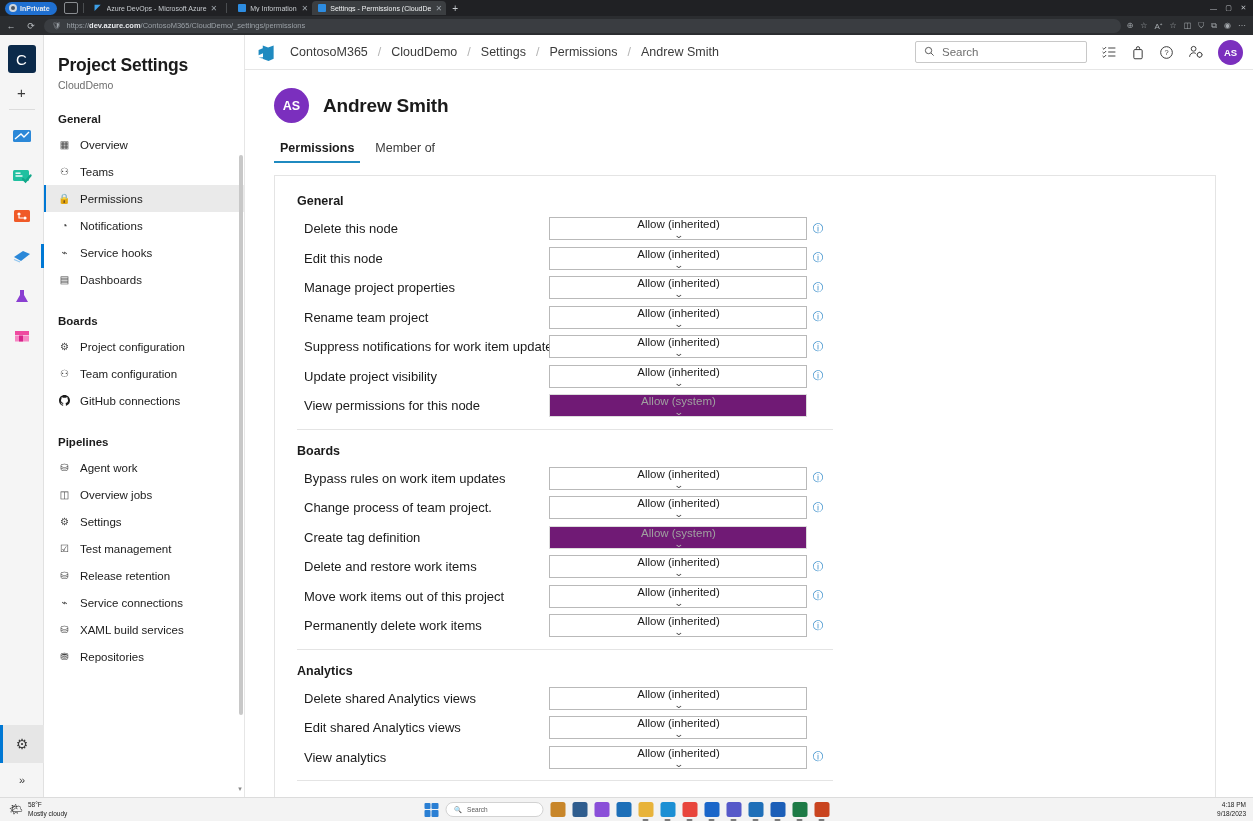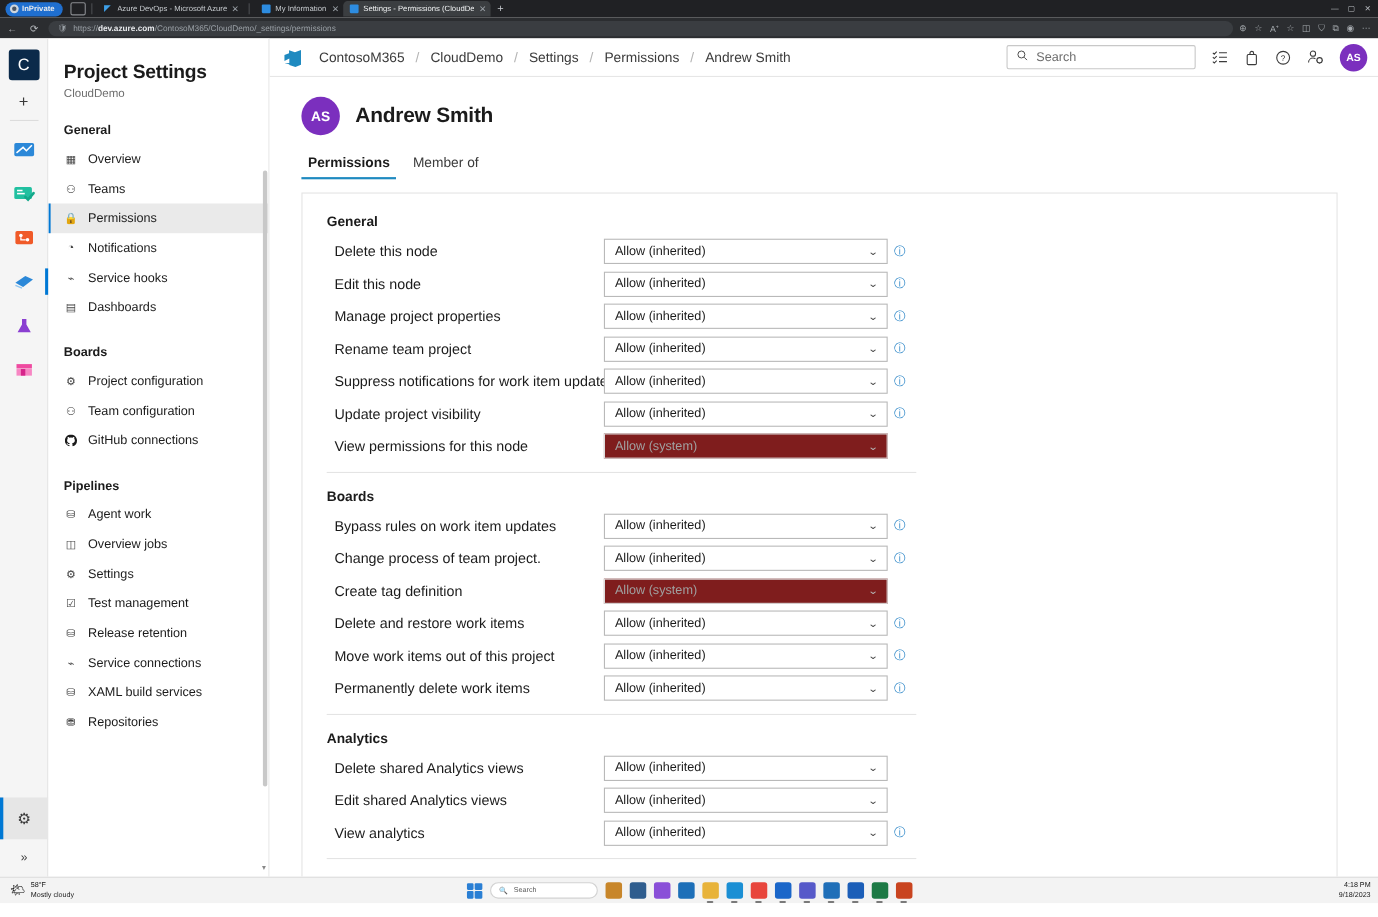--- a/index.html
+++ b/index.html
@@ -192,23 +192,23 @@
   .perm-row {
     display: flex; align-items: center; height: 29.5px; gap: 0;
   }
   .perm-label {
     width: 252px; flex: none; font-size: 13px; color: #1b1b1b;
     padding-left: 7px; white-space: nowrap;
   }
   .dd {
     width: 258px; height: 23px; border: 1px solid #b9b9b9; background: #fff;
     display: flex; align-items: center; padding: 0 8px 0 9px;
-    font-size: 11.5px; color: #1b1b1b;
-  }
-  .dd.disabled { background: #7f1d1d; border-color: #dcdcdc; color: #a0a0a0; }
+    font-size: 11.5px; color: #1b1b1b; flex-direction: column;
+  }
+  .dd.disabled { background: #701a75; border-color: #dcdcdc; color: #a0a0a0; }
   .dd-val { flex: 1 1 auto; }
   .chev { font-size: 9px; color: #4a4a4a; transform: scaleX(1.35); }
   .dd.disabled .chev { color: #b4b4b4; }
   .info-ico {
     width: 22px; flex: none; text-align: center; color: #1f7fc4; font-size: 10.5px;
   }
   .sec-divider { width: 536px; height: 1px; background: #e4e4e4; margin: 8px 0 0 0; }
 
   
   .taskbar {

